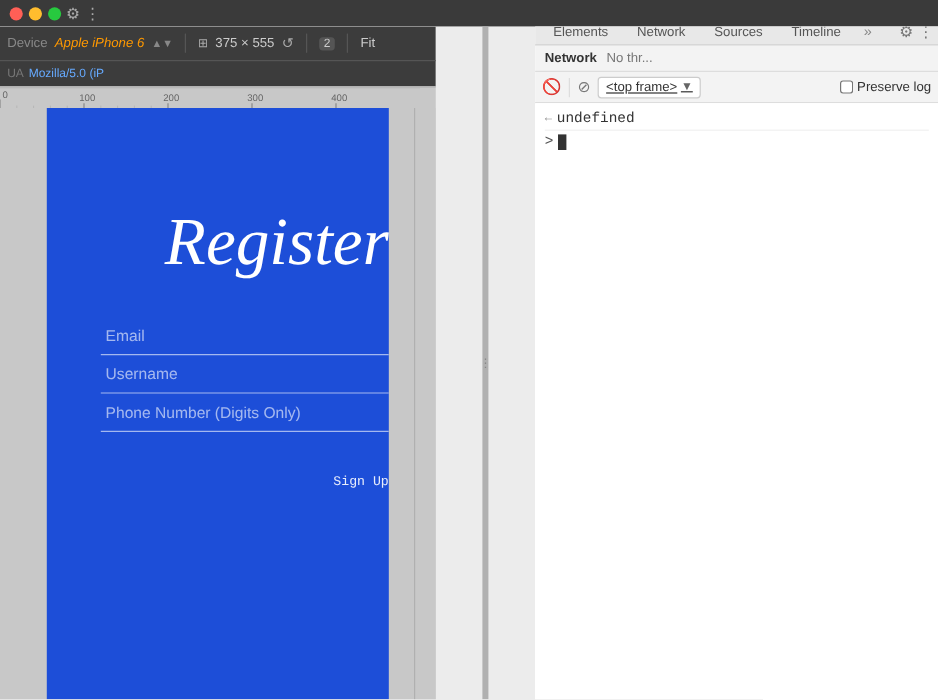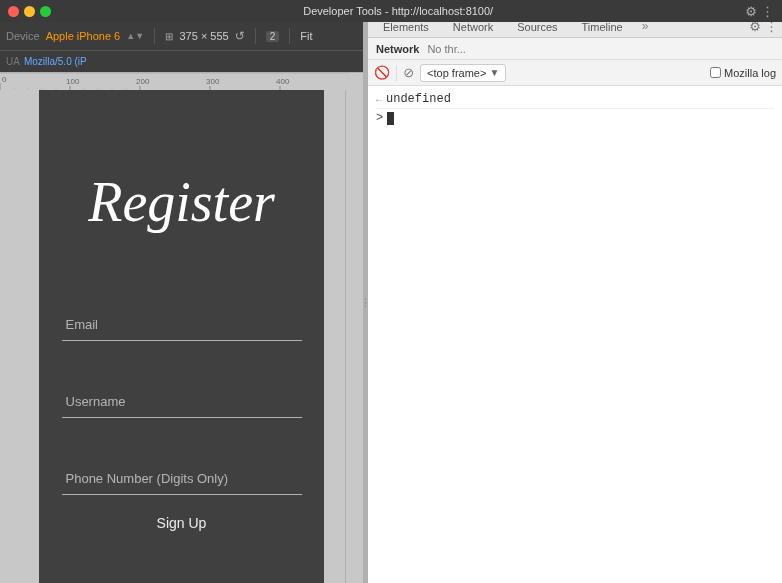--- a/index.html
+++ b/index.html
@@ -27,20 +27,21 @@
     .traffic-light { width: 11px; height: 11px; border-radius: 50%; }
     .tl-red { background: #ff5f56; }
     .tl-yellow { background: #ffbd2e; }
     .tl-green { background: #27c93f; }
 
     
     .main-area {
       display: flex;
       flex: 1;
       overflow: hidden;
+      gap: 39px;
     }
 
     
     .left-panel {
       width: 363px;
       display: flex;
       flex-direction: column;
       background: #d4d4d4;
       flex-shrink: 0;
     }
@@ -51,21 +52,21 @@
       background: #3c3c3c;
       display: flex;
       align-items: center;
       padding: 0 6px;
       gap: 6px;
       font-size: 11px;
       color: #ccc;
       flex-shrink: 0;
     }
     .device-label { color: #888; }
-    .device-name { color: #f90; font-weight: 500; }
+    .device-name { color: #f90; font-weight: 500; font-style: italic; }
     .device-select-arrow { color: #888; font-size: 9px; }
     .dt-separator { width: 1px; height: 16px; background: #555; margin: 0 4px; }
     .dt-icon { color: #aaa; font-size: 10px; }
     .dt-value { color: #ccc; }
     .dt-rotate { color: #aaa; font-size: 12px; }
     .dt-badge { background: #555; color: #ccc; border-radius: 3px; padding: 0 4px; font-size: 10px; }
 
     
     .ua-bar {
       height: 22px;
@@ -110,26 +111,26 @@
       width: 18px;
       height: 100%;
       background: #c8c8c8;
       border-left: 1px solid #b0b0b0;
     }
 
     
     .phone-container {
       width: 285px;
       height: 100%;
-      background: #404040;
+      background: #1d4ed8;
       position: relative;
       overflow: hidden;
       display: flex;
       flex-direction: column;
-      align-items: center;
+      align-items: flex-end;
     }
 
     .register-title {
       color: white;
       font-size: 56px;
       font-style: italic;
       font-weight: 400;
       margin-top: 80px;
       margin-bottom: 30px;
       font-family: Georgia, 'Times New Roman', serif;
@@ -144,30 +145,30 @@
 
     .form-input {
       width: 100%;
       background: transparent;
       border: none;
       border-bottom: 1px solid rgba(255,255,255,0.6);
       color: rgba(255,255,255,0.7);
       padding: 8px 4px;
       font-size: 13px;
       outline: none;
-      margin-top: 45px;
     }
     .form-input::placeholder { color: rgba(255,255,255,0.6); }
 
     .sign-up-link {
       color: rgba(255,255,255,0.9);
-      font-size: 14px;
-      margin-top: 20px;
+      font-size: 11px;
+      margin-top: 36px;
       text-decoration: none;
       cursor: pointer;
+      font-family: Liberation Mono, monospace;
     }
 
     .back-button {
       width: 240px;
       background: #00008b;
       color: white;
       border: none;
       padding: 14px;
       font-size: 16px;
       margin-top: 20px;
@@ -223,20 +224,21 @@
       display: flex;
       align-items: center;
       gap: 3px;
       background: #fff;
       border: 1px solid #ccc;
       border-radius: 3px;
       padding: 2px 6px;
       font-size: 11px;
       color: #333;
       cursor: pointer;
+      text-decoration: underline;
     }
     .frame-select-arrow { color: #666; font-size: 10px; }
     .preserve-log-label {
       display: flex;
       align-items: center;
       gap: 3px;
       font-size: 11px;
       color: #333;
       cursor: pointer;
       margin-left: auto;
@@ -285,21 +287,20 @@
   </style>
 </head>
 <body>
 
 <div class="top-bar">
   <div class="traffic-lights">
     <div class="traffic-light tl-red"></div>
     <div class="traffic-light tl-yellow"></div>
     <div class="traffic-light tl-green"></div>
   </div>
-  <div class="top-bar-title">Developer Tools - http://localhost:8100/</div>
   <span style="color:#aaa;font-size:13px;">⚙</span>
   <span style="color:#aaa;font-size:13px;">⋮</span>
 </div>
 
 <div class="main-area">
 
   <div class="left-panel">
 
     <div class="device-toolbar">
       <span class="device-label">Device</span>
@@ -385,21 +386,21 @@
     <div class="console-toolbar">
       <span class="ct-icon" title="Clear console">🚫</span>
       <div class="ct-separator"></div>
       <span class="ct-icon">⊘</span>
       <div class="frame-select">
         <span>&lt;top frame&gt;</span>
         <span class="frame-select-arrow">▼</span>
       </div>
       <label class="preserve-log-label">
         <input type="checkbox" class="preserve-log-cb" style="">
-        <span>Mozilla log</span>
+        <span>Preserve log</span>
       </label>
     </div>
 
     <div class="console-content">
       <div class="console-line">
         <span class="console-arrow">←</span>
         <span class="console-text">undefined</span>
       </div>
       <div class="console-input-line">
         <span class="console-prompt">&gt;</span>

